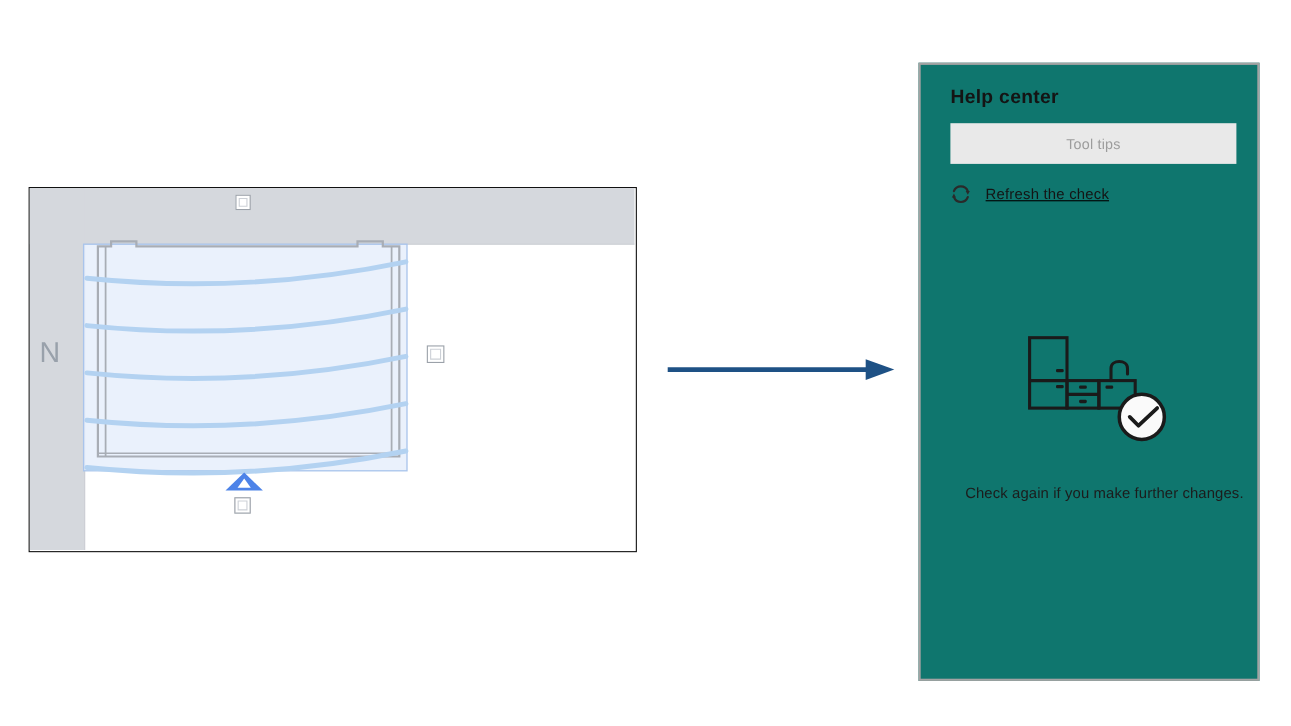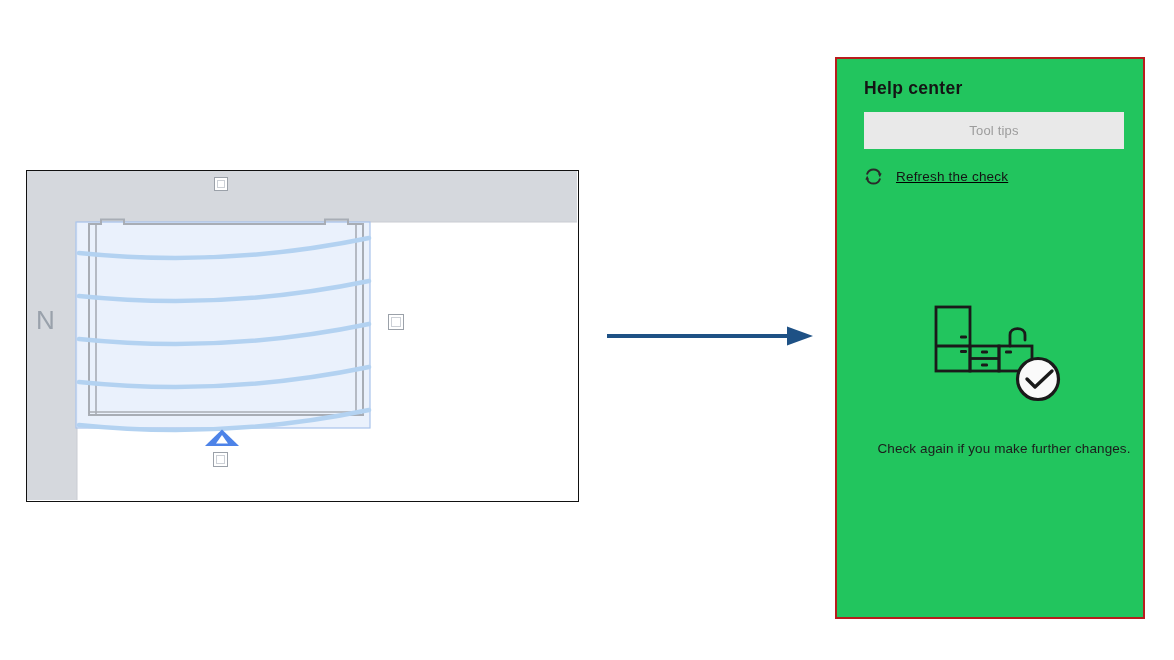--- a/index.html
+++ b/index.html
@@ -24,21 +24,21 @@
   .handle.h-top    { left:187px; top:6px;   width:14px; height:14px; }
   .handle.h-right  { left:361px; top:143px; width:16px; height:16px; }
   .handle.h-bottom { left:186px; top:281px; width:15px; height:15px; }
 
   
   .flow-arrow { position:absolute; left:605px; top:324px; }
 
   
   .help-panel {
     position:absolute; left:835px; top:57px; width:310px; height:562px;
-    background:#22c55e; border:2px solid #b91c1c;
+    background:#0f766e; border:2px solid #a3a3a3;
   }
   .help-title {
     position:absolute; left:27px; top:19px; font-size:17.5px; font-weight:bold;
     color:#141414; letter-spacing:0.3px;
   }
   .tabs {
     position:absolute; left:27px; top:53px; width:260px; height:37px;
     display:flex;
     flex-direction:column;
   }

